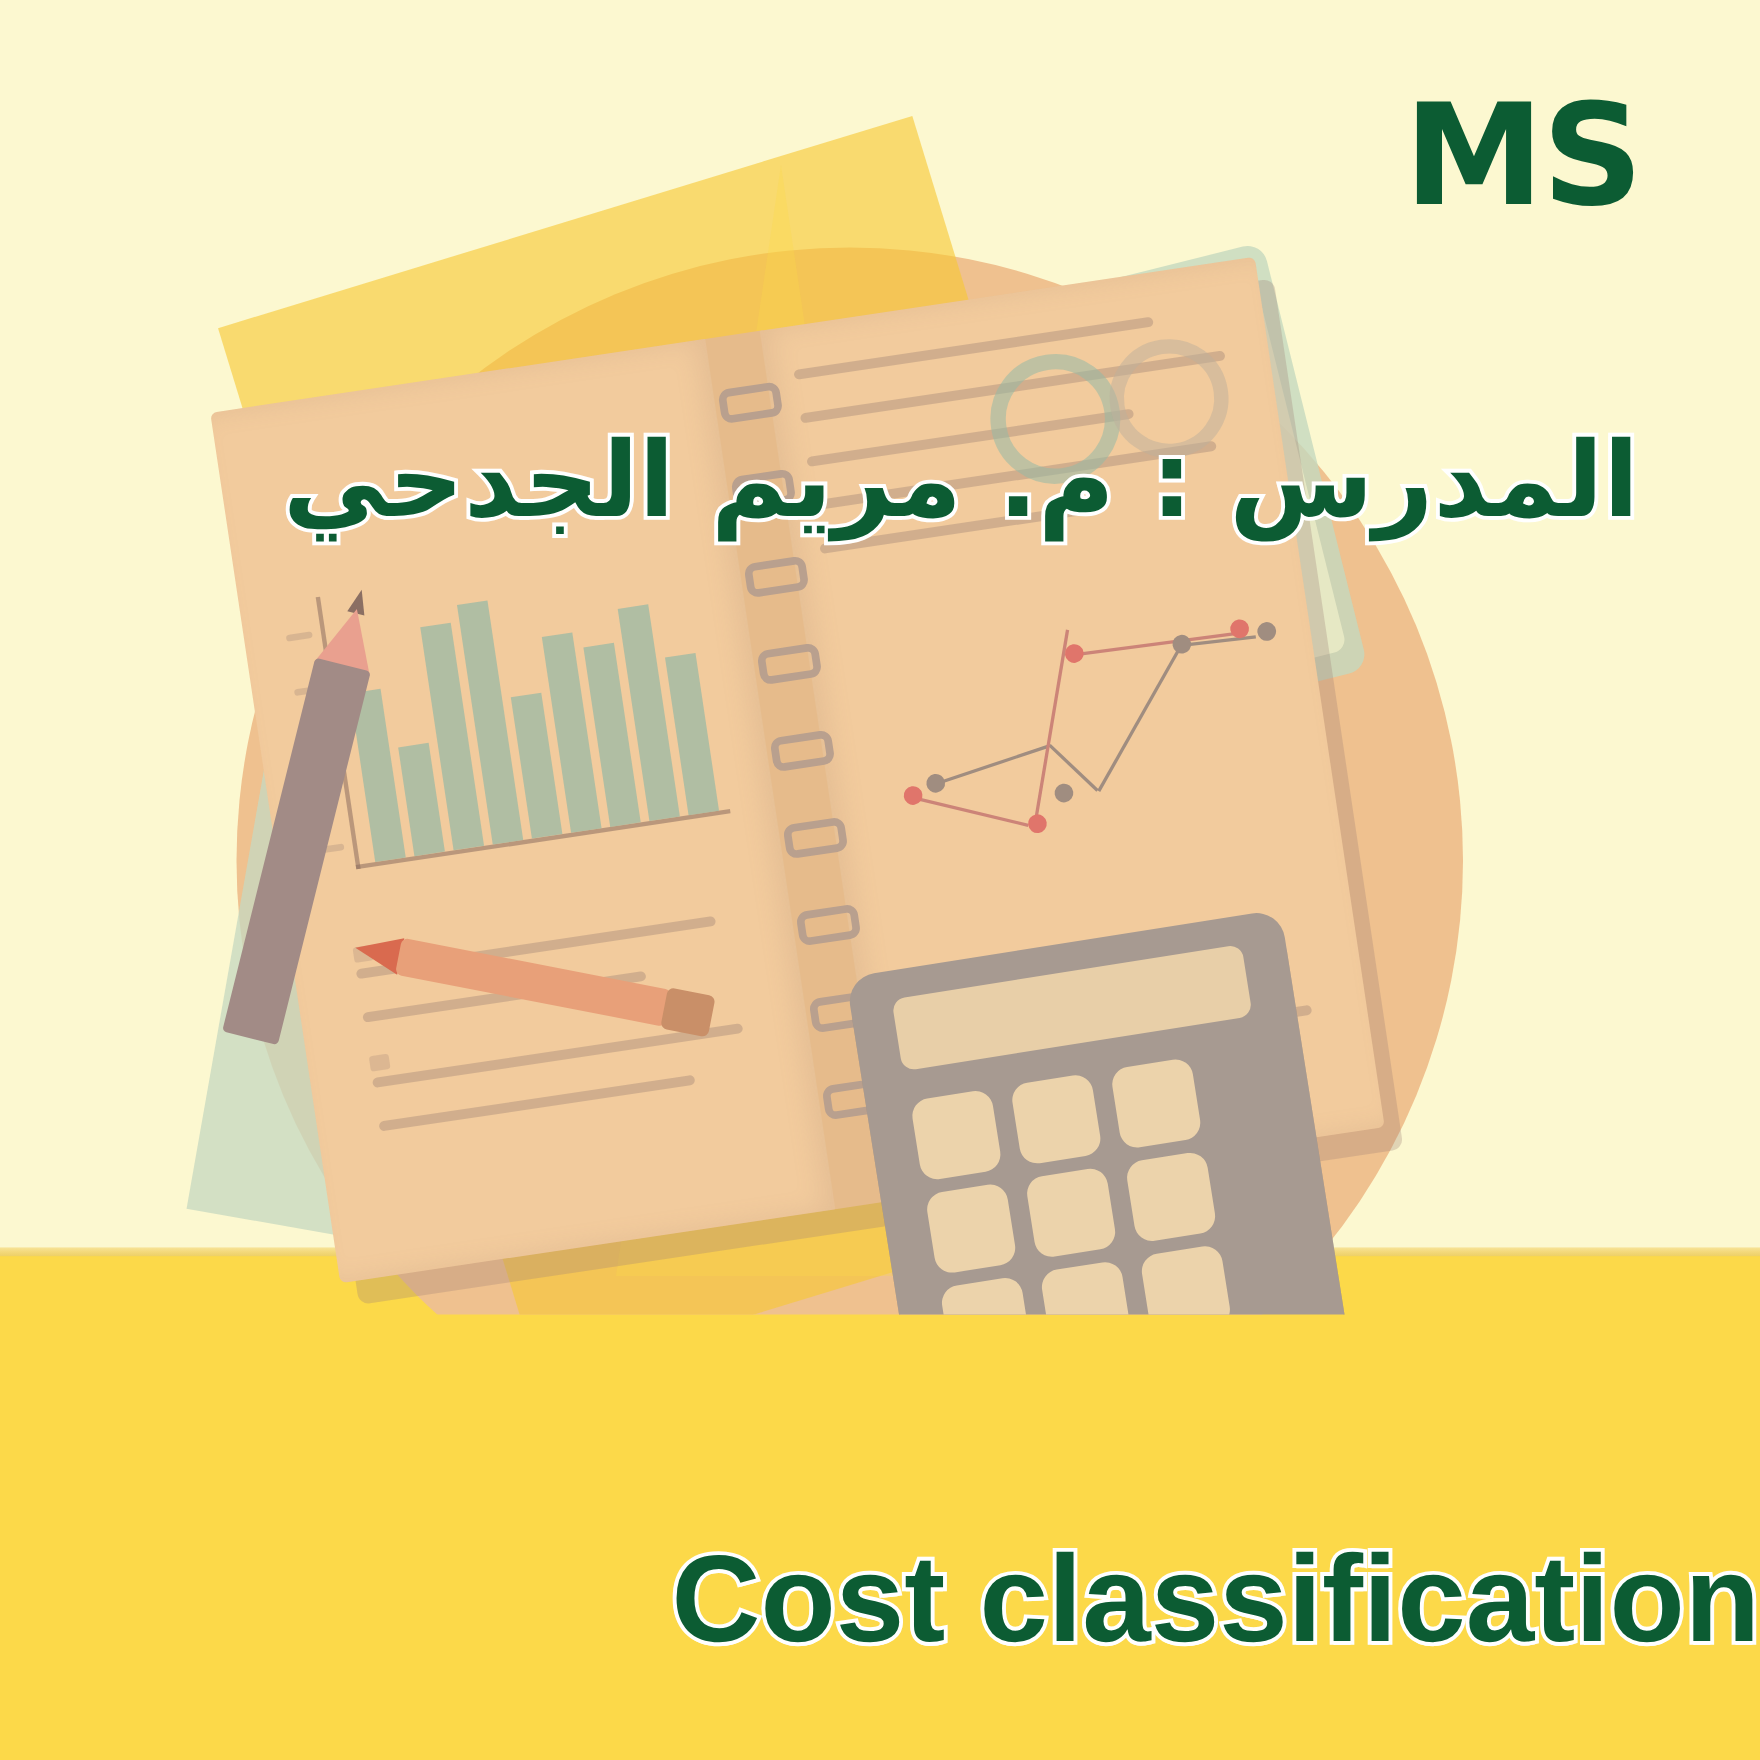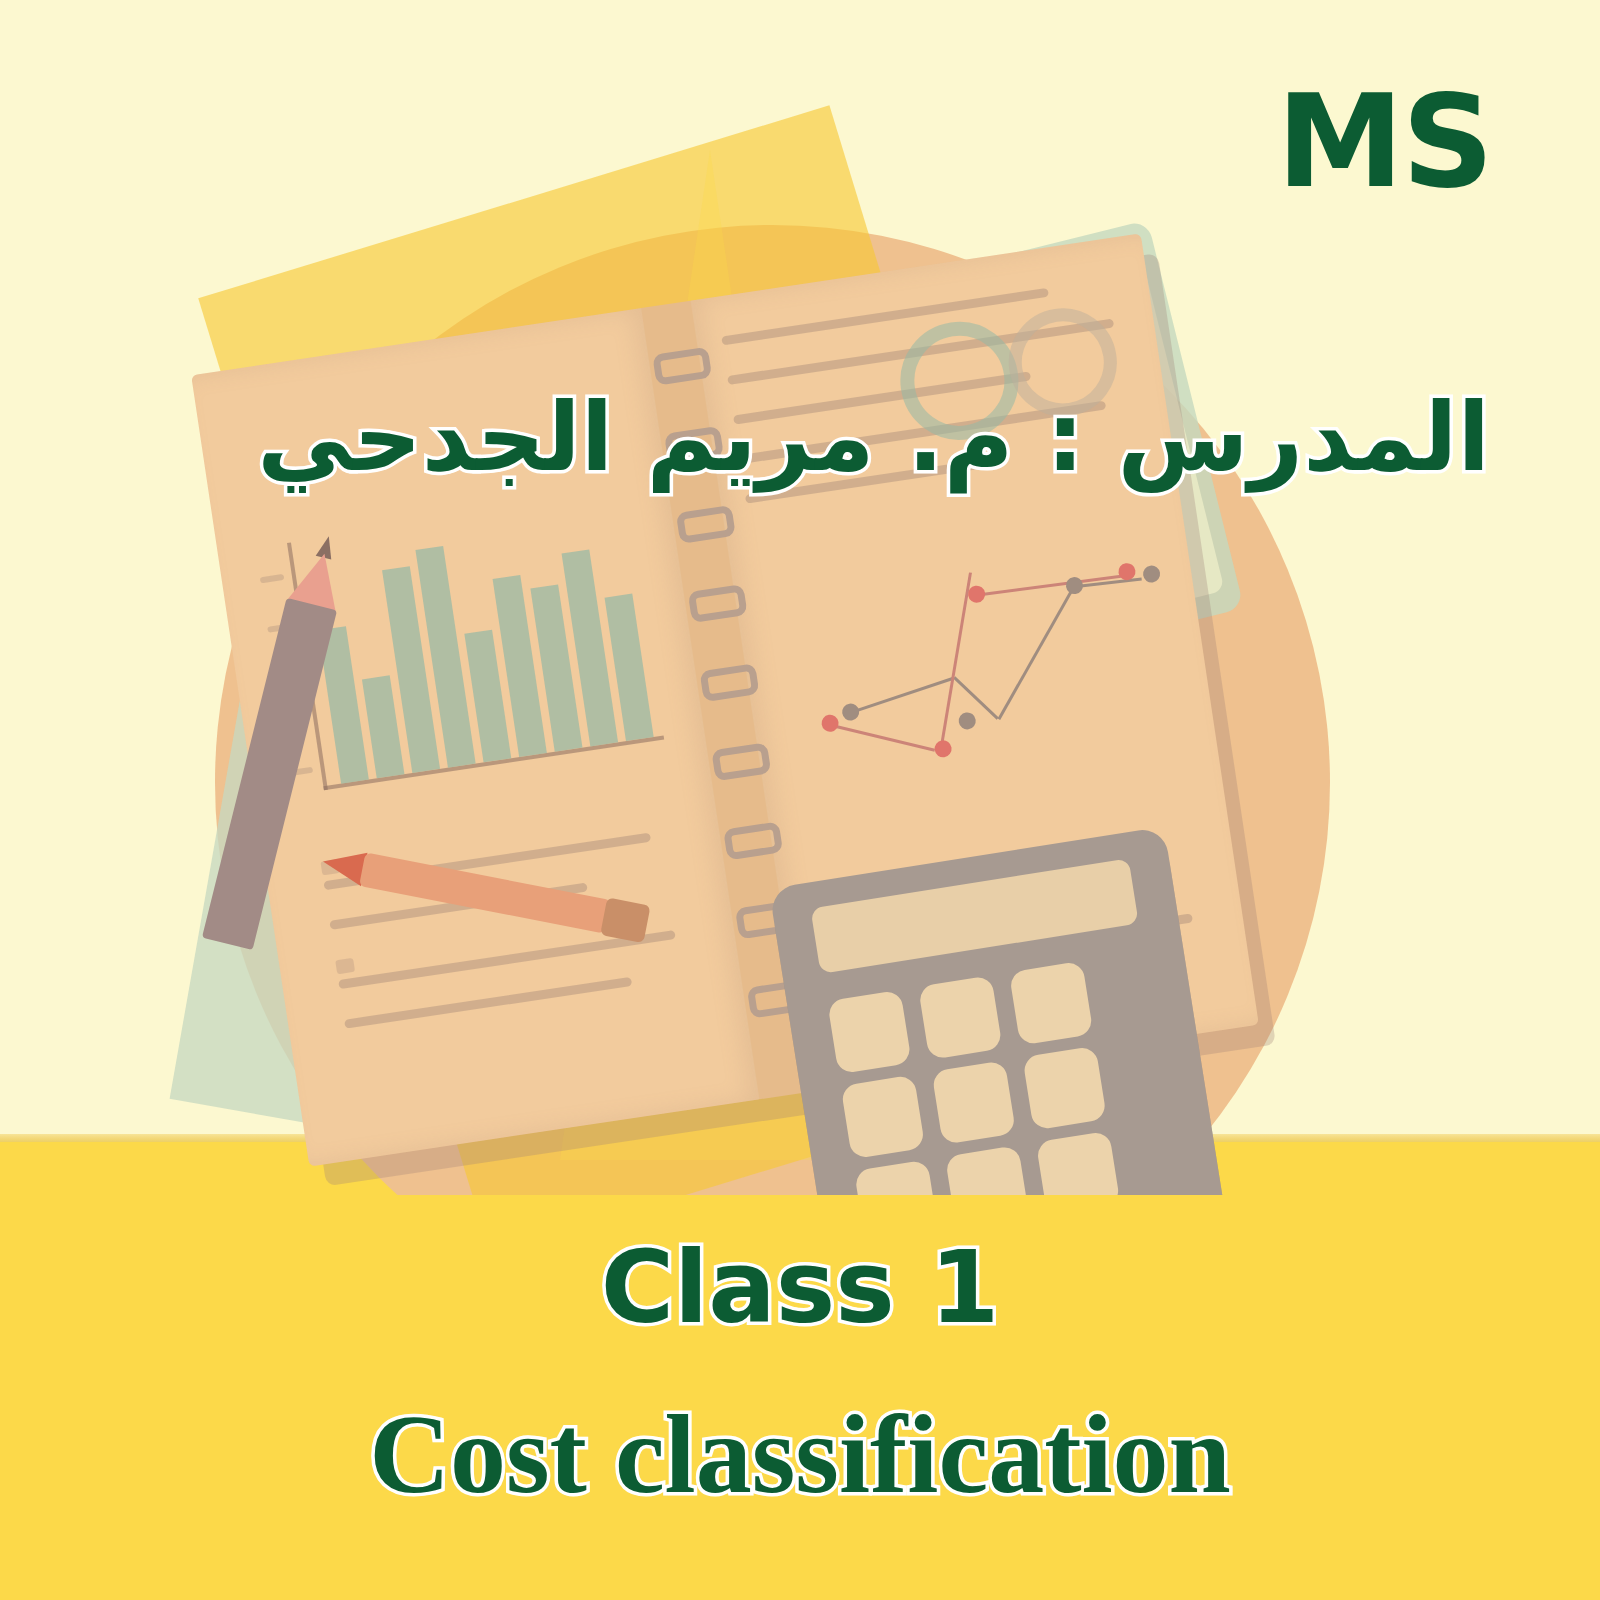--- a/index.html
+++ b/index.html
@@ -315,23 +315,23 @@
 
   #class-line {
     left: 0; right: 0; top: 1238px;
     text-align: center;
     font-size: 100px;
     font-family: "DejaVu Sans", sans-serif;
   }
 
   #topic-line {
     left: 0; right: 0; top: 1398px;
-    text-align: center;
+    text-align: right;
     font-size: 112px;
-    font-family: Liberation Serif, serif;
+    font-family: Liberation Sans, sans-serif;
   }
 </style>
 </head>
 <body>
 
 <div id="slide">
 
   <div class="band-top"></div>
   <div class="band-edge"></div>
   <div class="band-bottom"></div>
@@ -447,17 +447,16 @@
       </div>
 
     </div>
   </div>
 
   <div class="t outlined" id="teacher-line">المدرس : م. مريم الجدحي</div>
 
   <div class="t" id="ms-logo">MS</div>
 
 
-  <div class="t outlined" id="class-line">Class 1</div>
 
   <div class="t outlined" id="topic-line">Cost classification</div>
 
 </div>
 
 </body></html>

